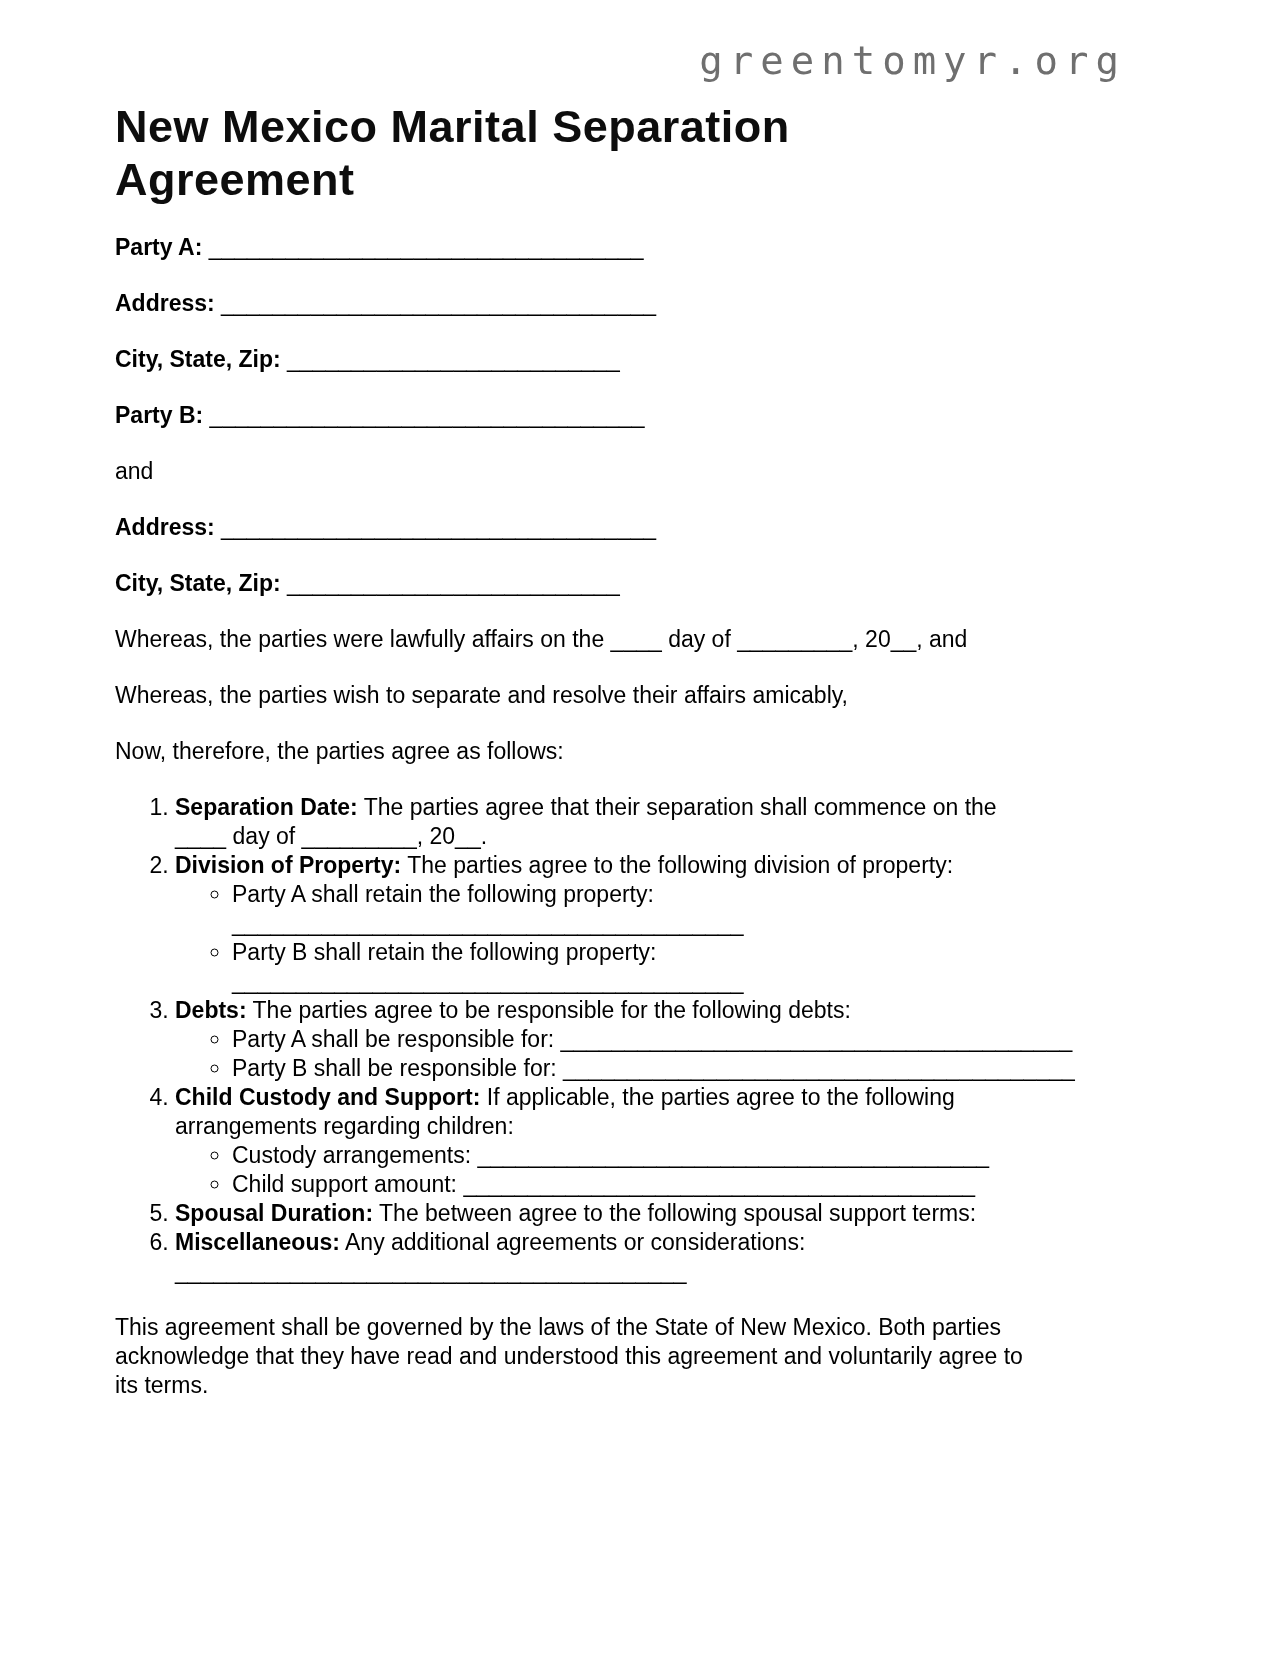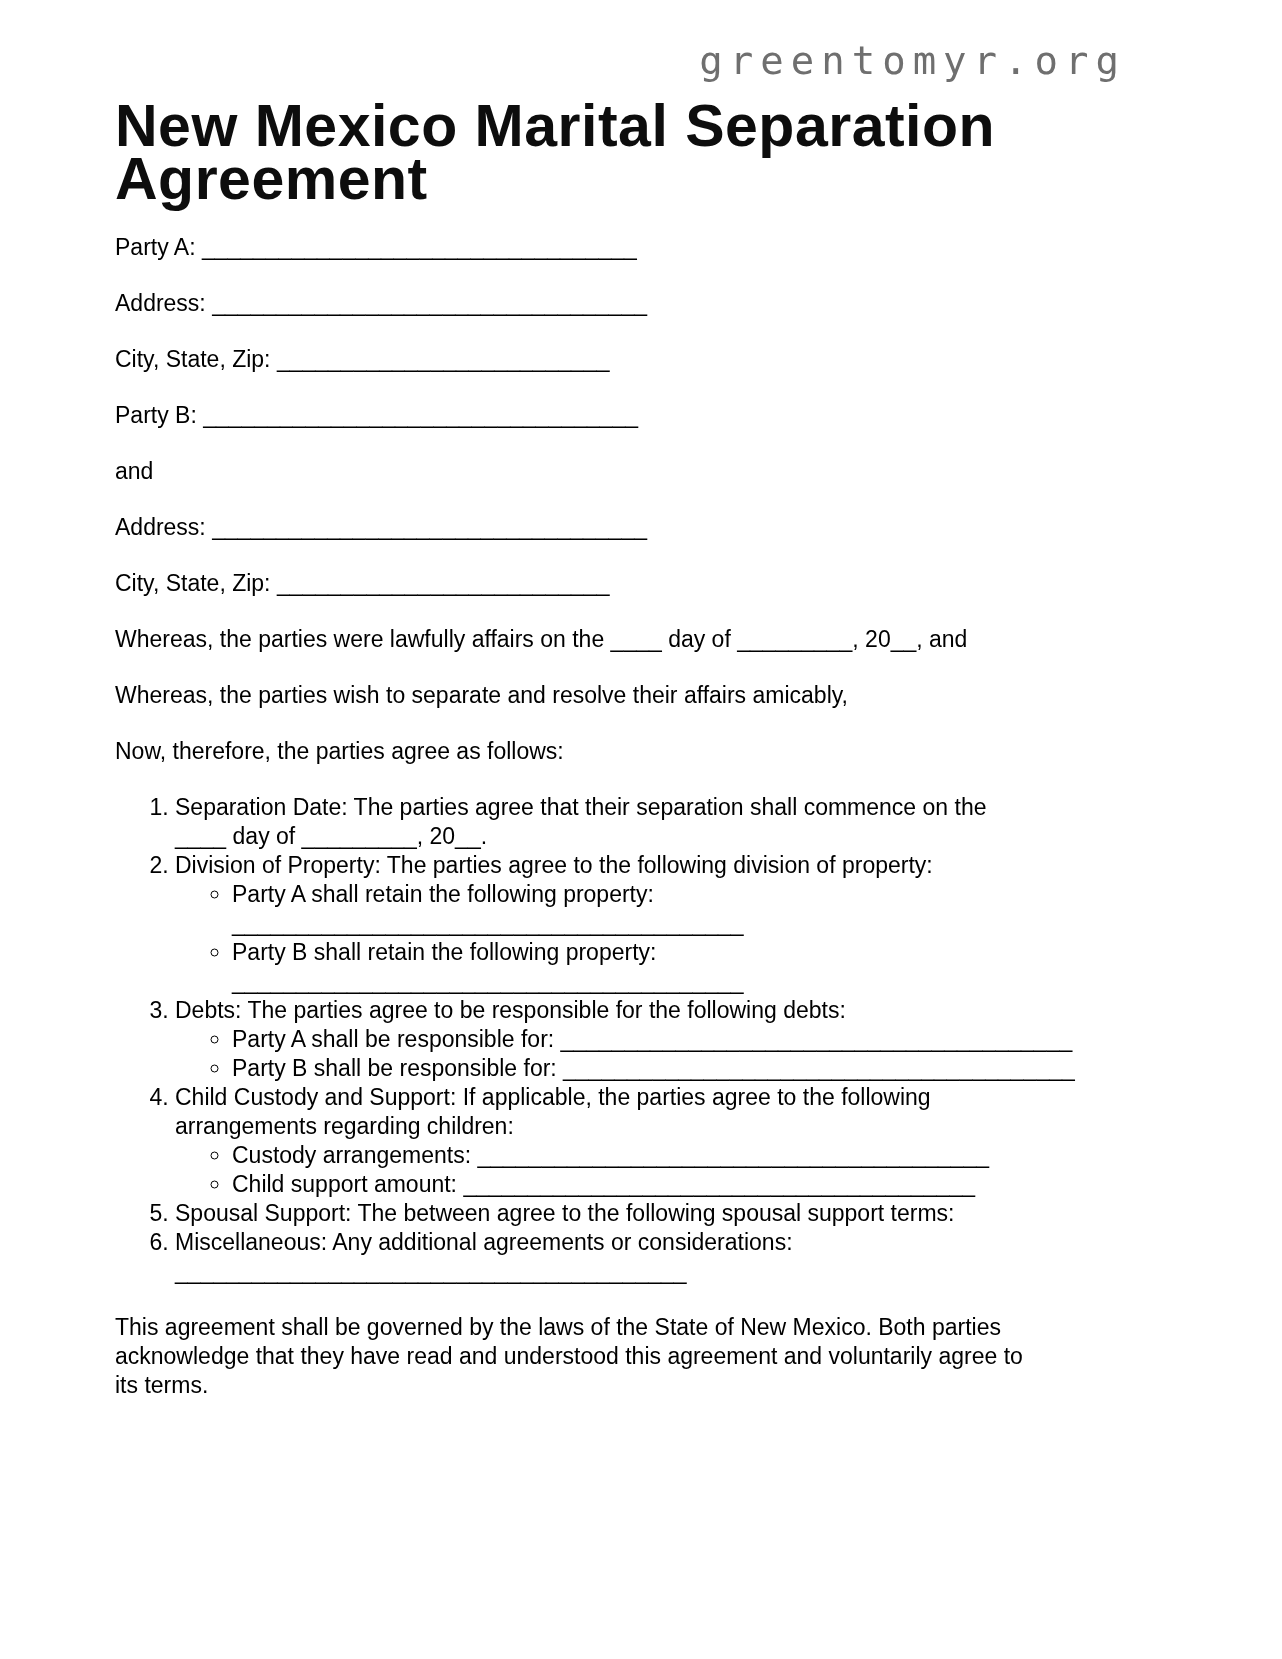--- a/index.html
+++ b/index.html
@@ -22,30 +22,30 @@
     top: 38px;
     right: 98px;
     font-family: "DejaVu Sans Mono", monospace;
     font-size: 39px;
     letter-spacing: 7px;
     color: #6f6f6f;
     white-space: pre;
   }
   h1.title {
     margin: 0 0 10px 0;
-    font-size: 59px;
+    font-size: 45px;
     line-height: 53px;
     font-weight: bold;
     color: #0d0d0d;
     white-space: pre-wrap;
     letter-spacing: 0.5px;
   }
   p.para { margin: 27px 0; }
   .pw { white-space: pre-wrap; }
-  .b { font-weight: normal; }
+  .b { font-weight: bold; }
   ol.terms {
     margin: 27px 0;
     padding-left: 60px;
   }
   ol.terms > li { margin: 0; }
   ul.subs {
     margin: 0;
     padding-left: 57px;
     list-style-type: circle;
   }
@@ -87,21 +87,21 @@
         </ul></li>
     <li><span class="b pw">Debts:</span><span class="pw"> The parties agree to be responsible for the following debts:</span><ul class="subs">
           <li><span class="pw">Party A shall be responsible for: ________________________________________</span></li>
           <li><span class="pw">Party B shall be responsible for: ________________________________________</span></li>
         </ul></li>
     <li><span class="b pw">Child Custody and Support:</span><span class="pw"> If applicable, the parties agree to the following
 arrangements regarding children:</span><ul class="subs">
           <li><span class="pw">Custody arrangements: ________________________________________</span></li>
           <li><span class="pw">Child support amount: ________________________________________</span></li>
         </ul></li>
-    <li><span class="b pw">Spousal Support:</span><span class="pw"> The between agree to the following spousal support terms:</span></li>
+    <li><span class="b pw">Spousal Duration:</span><span class="pw"> The between agree to the following spousal support terms:</span></li>
     <li><span class="b pw">Miscellaneous:</span><span class="pw"> Any additional agreements or considerations:
 ________________________________________</span></li>
   </ol>
 
   <p class="para pw">This agreement shall be governed by the laws of the State of New Mexico. Both parties
 acknowledge that they have read and understood this agreement and voluntarily agree to
 its terms.</p>
 
 </div>
 

